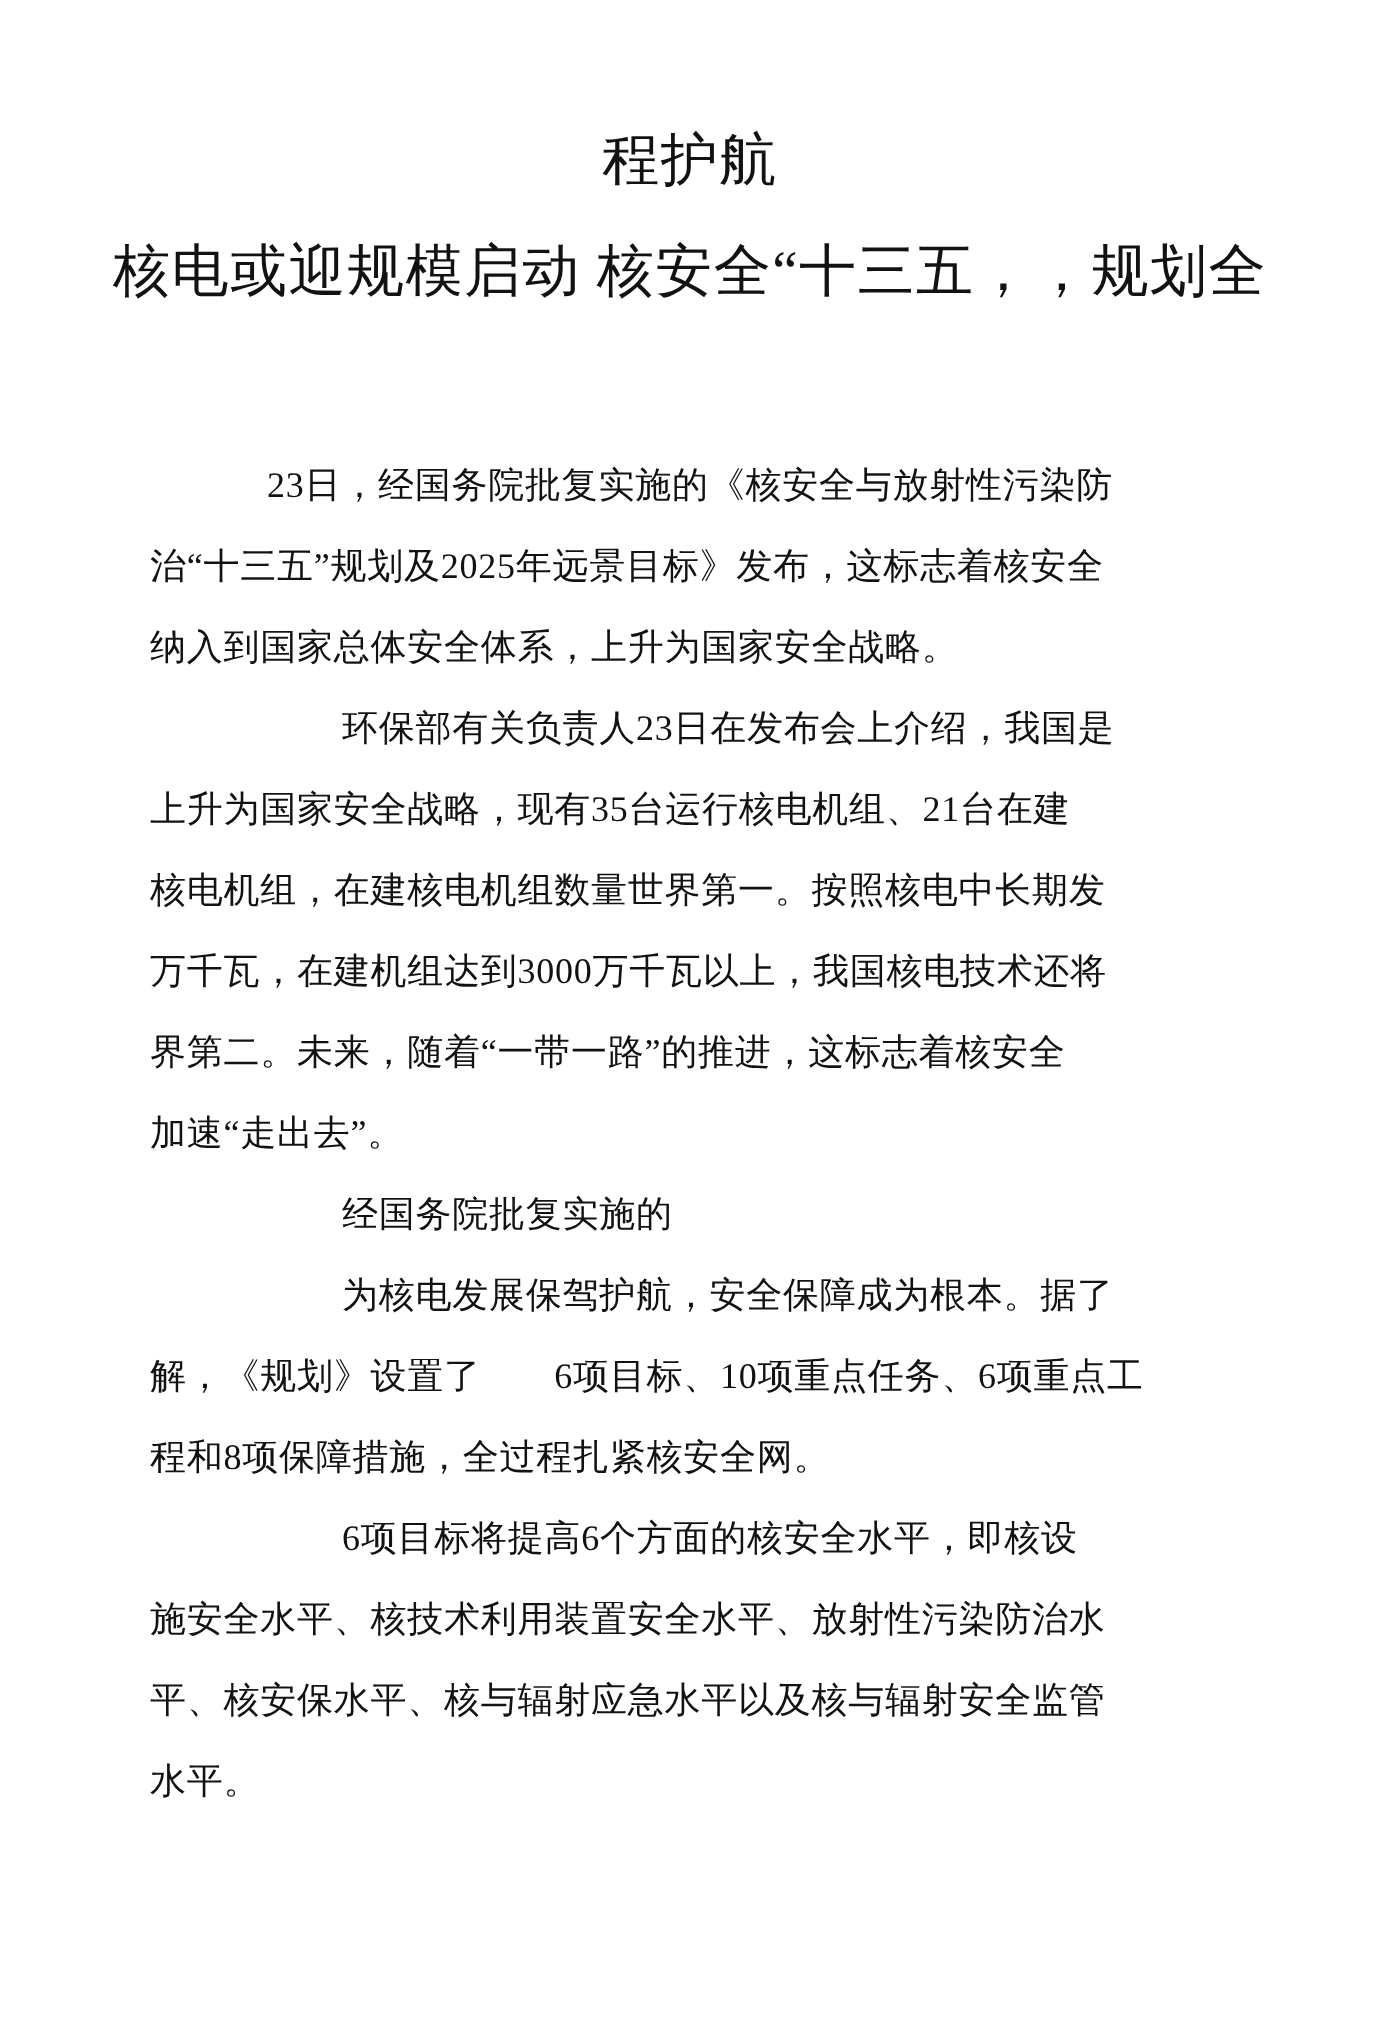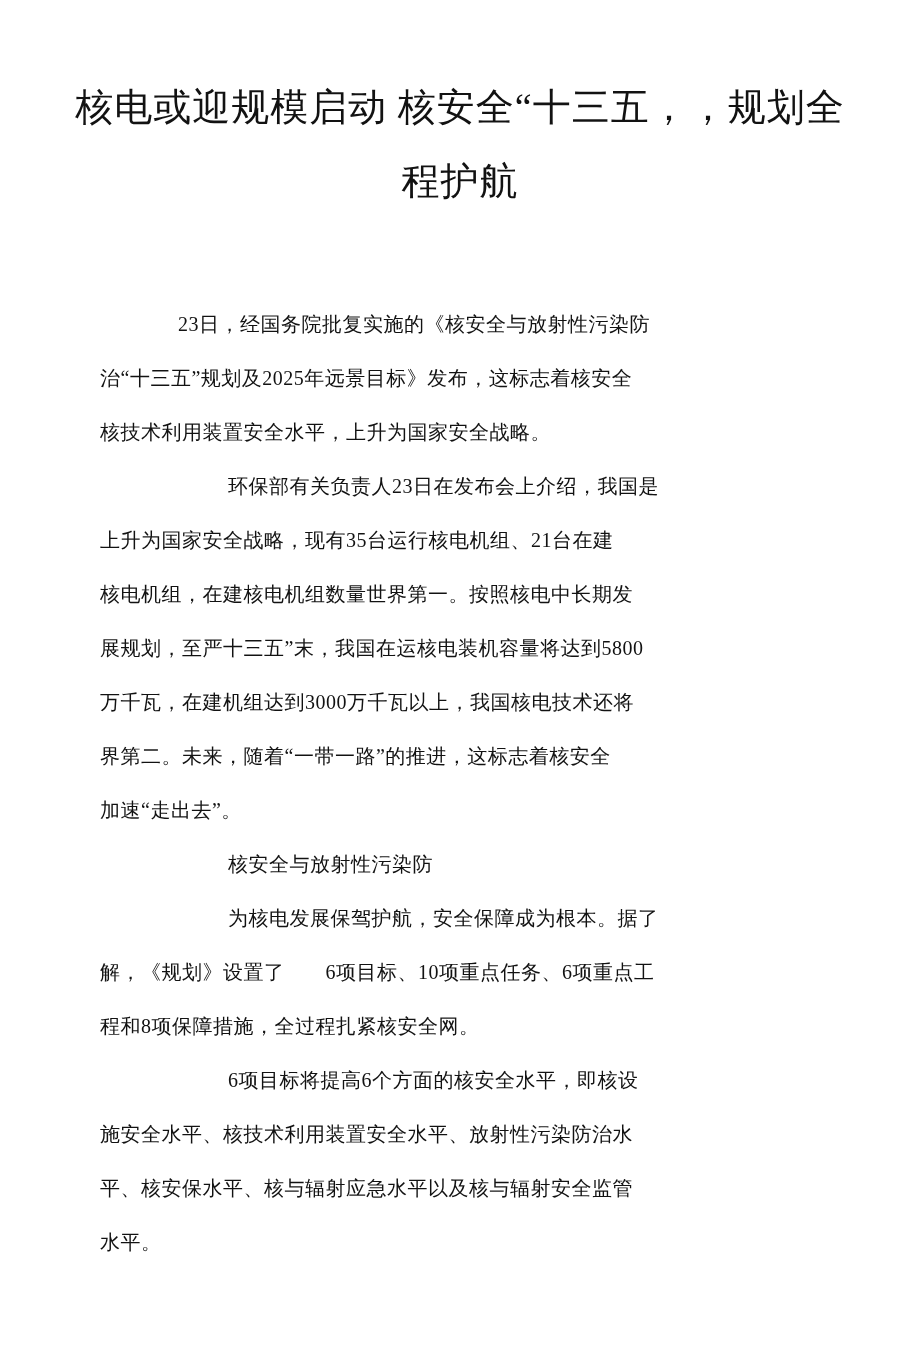--- a/index.html
+++ b/index.html
@@ -27,58 +27,57 @@
     font-weight: normal;
     line-height: 74px;
     text-align: center;
     letter-spacing: 1px;
   }
   .title-line {
     display: block;
     white-space: nowrap;
   }
   .doc-body {
-    font-size: 20px;
+    font-size: 24px;
     line-height: 54px;
   }
   .paragraph {
     margin: 0;
   }
   .line {
     white-space: nowrap;
     letter-spacing: 0.5px;
   }
   .line.first-sm { text-indent: 78px; }
   .line.first-lg { text-indent: 128px; }
 </style>
 </head>
 <body>
 
 <div class="page">
   <h1 class="doc-title">
+      <span class="title-line">程护航</span>
       <span class="title-line">核电或迎规模启动 核安全“十三五，，规划全</span>
-      <span class="title-line">程护航</span>
     </h1>
   <div class="doc-body">
       <div class="paragraph">
         <div class="line first-sm">23日，经国务院批复实施的《核安全与放射性污染防</div>
         <div class="line">治“十三五”规划及2025年远景目标》发布，这标志着核安全</div>
-        <div class="line">核技术利用装置安全水平，上升为国家安全战略。</div>
+        <div class="line">纳入到国家总体安全体系，上升为国家安全战略。</div>
       </div>
       <div class="paragraph">
         <div class="line first-lg">环保部有关负责人23日在发布会上介绍，我国是</div>
         <div class="line">上升为国家安全战略，现有35台运行核电机组、21台在建</div>
         <div class="line">核电机组，在建核电机组数量世界第一。按照核电中长期发</div>
-        <div class="line">展规划，至严十三五”末，我国在运核电装机容量将达到5800</div>
         <div class="line">万千瓦，在建机组达到3000万千瓦以上，我国核电技术还将</div>
         <div class="line">界第二。未来，随着“一带一路”的推进，这标志着核安全</div>
         <div class="line">加速“走出去”。</div>
       </div>
       <div class="paragraph">
-        <div class="line first-lg">核安全与放射性污染防</div>
+        <div class="line first-lg">经国务院批复实施的</div>
       </div>
       <div class="paragraph">
         <div class="line first-lg">为核电发展保驾护航，安全保障成为根本。据了</div>
         <div class="line">解，《规划》设置了　　6项目标、10项重点任务、6项重点工</div>
         <div class="line">程和8项保障措施，全过程扎紧核安全网。</div>
       </div>
       <div class="paragraph">
         <div class="line first-lg">6项目标将提高6个方面的核安全水平，即核设</div>
         <div class="line">施安全水平、核技术利用装置安全水平、放射性污染防治水</div>
         <div class="line">平、核安保水平、核与辐射应急水平以及核与辐射安全监管</div>

